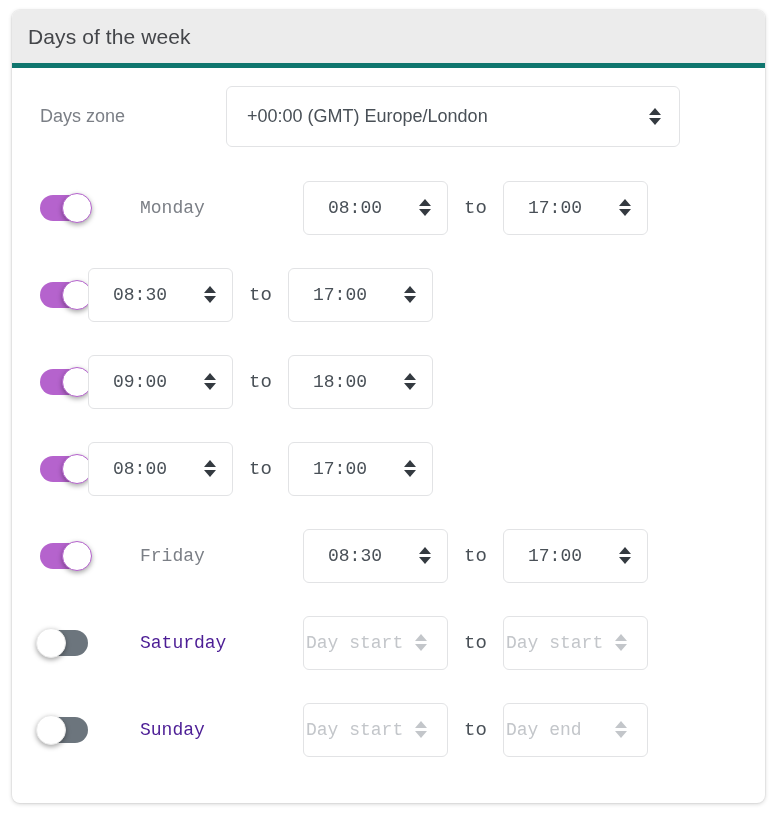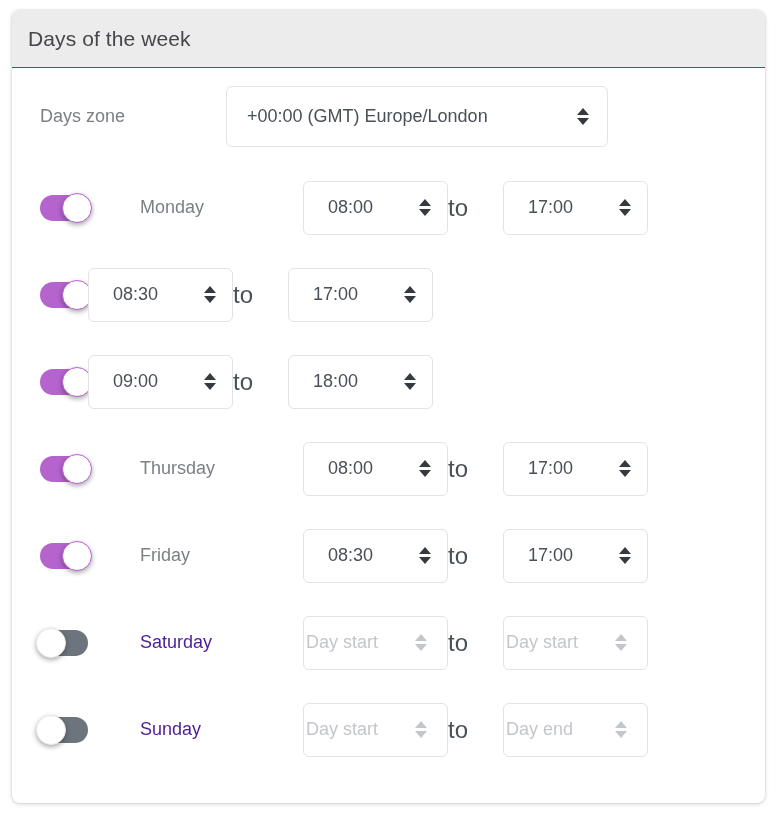--- a/index.html
+++ b/index.html
@@ -26,21 +26,21 @@
     background: #ffffff;
     border-radius: 8px;
     box-shadow: 0 1px 4px rgba(0,0,0,0.18), 0 0 0 1px rgba(0,0,0,0.035);
     overflow: hidden;
     box-sizing: border-box;
   }
 
   .card-header {
     height: 58px;
     background: #ececec;
-    border-bottom: 1px solid #0f766e;
+    border-bottom: 5px solid #0f766e;
     display: flex;
     align-items: center;
     padding-left: 16px;
     box-sizing: border-box;
   }
   .card-header-title {
     font-size: 21px;
     color: #44464a;
     font-weight: 400;
     letter-spacing: 0.1px;
@@ -96,33 +96,34 @@
     display: block;
     width: 0; height: 0;
     border-left: 6px solid transparent;
     border-right: 6px solid transparent;
   }
   .spinner i.up   { border-bottom: 7px solid #343a40; }
   .spinner i.down { border-top: 7px solid #343a40; }
 
   
   .sel-tz {
-    width: 382px;
+    width: 454px;
     height: 61px;
     padding-left: 20px;
   }
   .sel-tz .spinner { right: 18px; top: 0; bottom: 0; }
 
   
   .day-row {
     display: flex;
     align-items: center;
     height: 87px;
     padding-left: 28px;
     box-sizing: border-box;
+    font-family: Liberation Mono, monospace;
   }
 
   
   .toggle {
     position: relative;
     width: 48px;
     height: 26px;
     flex: 0 0 auto;
     margin-right: 0;
     cursor: pointer;
@@ -166,22 +167,22 @@
   .sel-time .spinner { right: 16px; top: 0; bottom: 0; }
   .sel-time.disabled { }
   .sel-time.disabled .sel-text { color: #c3c6ca; }
   .sel-time.disabled .spinner i.up   { border-bottom-color: #c3c6ca; }
   .sel-time.disabled .spinner i.down { border-top-color: #c3c6ca; }
   .sel-time.disabled .spinner { right: 20px; }
   .sel-time.disabled { padding-left: 2px; }
 
   .to-sep {
     width: 55px;
-    text-align: left;
-    font-size: 24px;
+    text-align: center;
+    font-size: 19px;
     color: #495057;
     flex: 0 0 auto;
   }
 </style>
 </head>
 <body>
 
 <div class="card">
 
   <div class="card-header">
@@ -266,21 +267,20 @@
               <i class="up"></i>
               <i class="down"></i>
             </span>
           </div>
         </div>
         <div class="day-row">
           <div class="toggle on">
             <span class="track"></span>
             <span class="knob"></span>
           </div>
-          <span class="day-name enabled">Thursday</span>
           <div class="sel sel-time">
             <span class="sel-text">08:00</span>
             <span class="spinner">
               <i class="up"></i>
               <i class="down"></i>
             </span>
           </div>
           <span class="to-sep">to</span>
           <div class="sel sel-time">
             <span class="sel-text">17:00</span>

